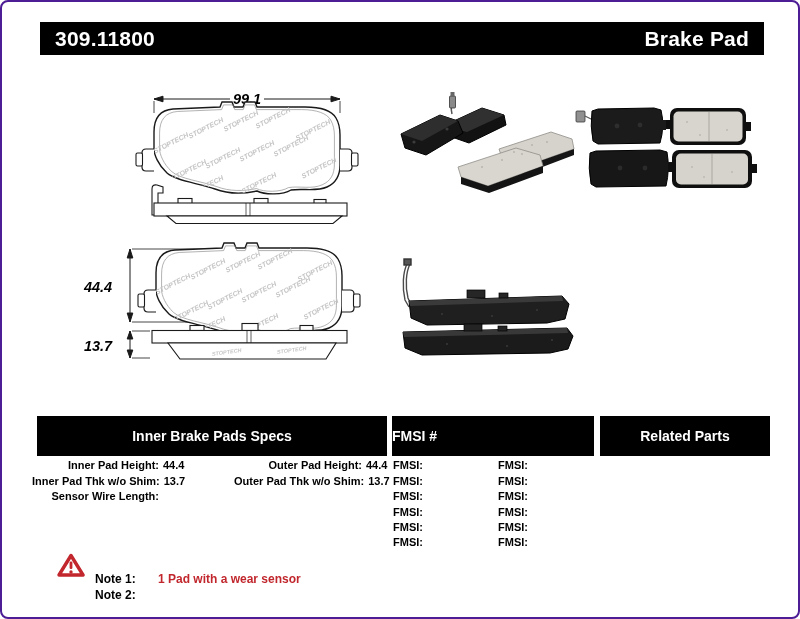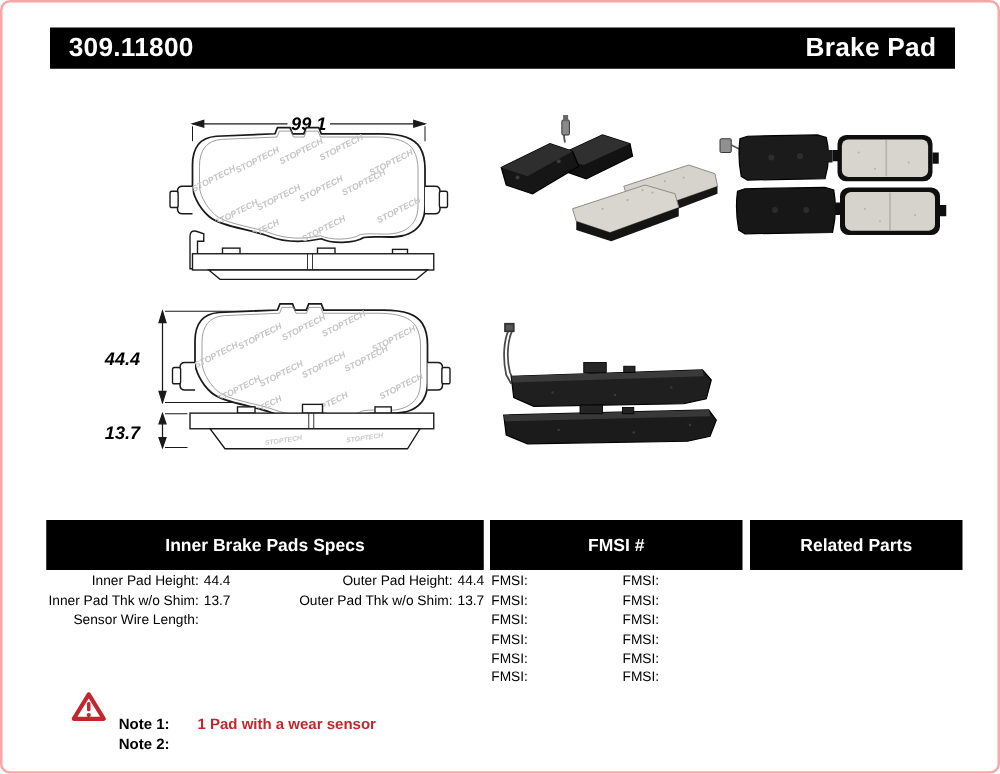--- a/index.html
+++ b/index.html
@@ -1,18 +1,18 @@
 <!DOCTYPE html>
 <html><head>
 <meta charset="utf-8">
 <style>
   html,body{margin:0;padding:0;background:#fff;}
   .page{
     position:relative;width:800px;height:619px;background:#fff;
-    border:2px solid #fca5a5;border-radius:8px;box-sizing:border-box;
+    border:2px solid #4c1d95;border-radius:8px;box-sizing:border-box;
     font-family:"Liberation Sans",sans-serif;overflow:hidden;
   }
   
   .titlebar{
     position:absolute;left:38px;top:20px;width:724px;height:33px;
     background:#000;color:#fff;display:flex;justify-content:space-between;
     align-items:center;padding:0 15px;box-sizing:border-box;
     font-size:21px;font-weight:bold;letter-spacing:.2px;
   }
   
@@ -21,24 +21,24 @@
   #photo1{left:388px;top:90px;}
   #photo2{left:572px;top:95px;}
   #photo3{left:392px;top:248px;}
   
   .thead{
     position:absolute;top:414px;height:40px;background:#000;color:#fff;
     display:flex;align-items:center;font-size:14px;font-weight:bold;
   }
   .thead-specs{left:35px;width:350px;}
   .thead-specs .th{flex:1;text-align:center;}
-  .thead-fmsi{left:390px;width:202px;justify-content:center;}
+  .thead-fmsi{left:390px;width:202px;}
   .thead-related{left:598px;width:170px;justify-content:center;}
   
-  .col{position:absolute;top:441px;font-size:11px;font-weight:normal;color:#000;}
+  .col{position:absolute;top:441px;font-size:11px;font-weight:bold;color:#000;}
   .row{display:flex;height:15.4px;line-height:15.4px;white-space:nowrap;}
   .col-inner{left:30px;width:165px;}
   .col-outer{left:232px;width:166px;}
   .col-inner .lbl,.col-outer .lbl{flex:1;text-align:right;}
   .col-inner .val,.col-outer .val{width:34px;padding-left:4px;text-align:left;}
   .col-fmsi-l{left:391px;width:100px;}
   .col-fmsi-r{left:496px;width:95px;}
   .col-fmsi-l .lbl,.col-fmsi-r .lbl{width:33px;}
   .col-fmsi-l .val,.col-fmsi-r .val{flex:1;padding-left:3px;}
   .col-related{left:602px;width:165px;}

